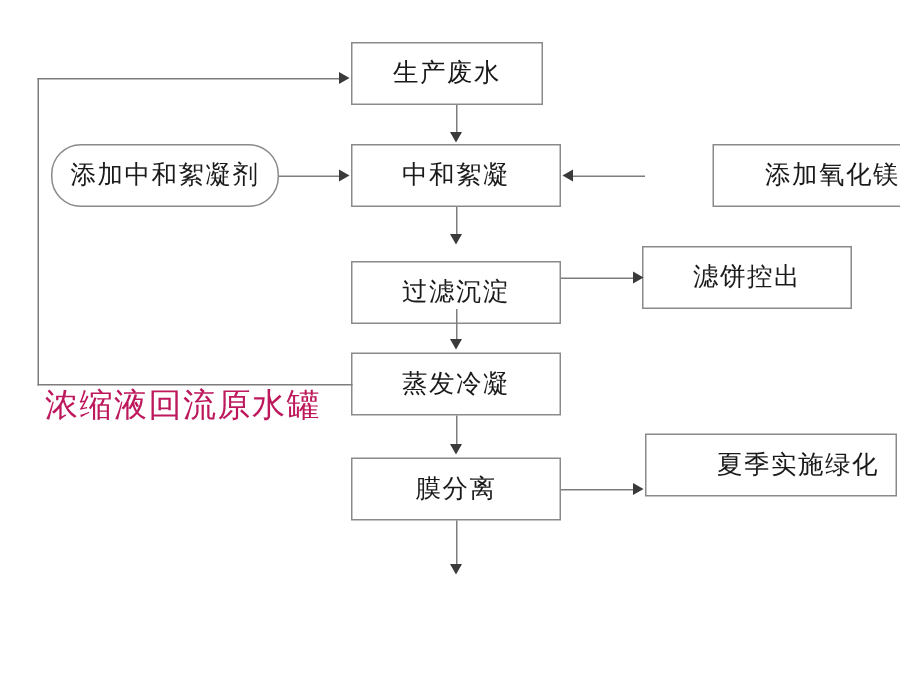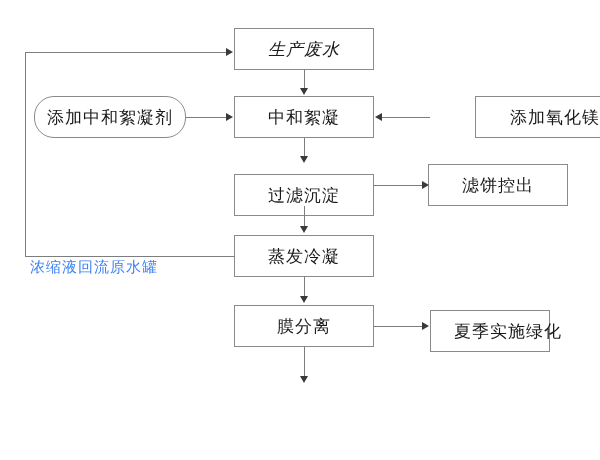--- a/index.html
+++ b/index.html
@@ -53,33 +53,33 @@
     border-bottom: 4px solid transparent;
     border-left: 7px solid #3a3a3a;
   }
   .arrow-left {
     border-top: 4px solid transparent;
     border-bottom: 4px solid transparent;
     border-right: 7px solid #3a3a3a;
   }
   .free-label {
     position: absolute;
-    color: #3b82f6;
-    font-size: 15px;
+    color: #be185d;
+    font-size: 22px;
     line-height: 1;
     letter-spacing: 1px;
     white-space: nowrap;
   }
 </style>
 </head>
 <body>
 
 <div id="canvas">
 
-  <div class="node" style="left:234px; top:28px; width:140px; height:42px;font-style:italic;">
+  <div class="node" style="left:234px; top:28px; width:128px; height:42px;">
     <span class="node-label">生产废水</span>
   </div>
 
   <div class="node" style="left:34px; top:96px; width:152px; height:42px;border-radius:20px;">
     <span class="node-label">添加中和絮凝剂</span>
   </div>
 
   <div class="node" style="left:234px; top:96px; width:140px; height:42px;text-align:right;">
     <span class="node-label">中和絮凝</span>
   </div>
@@ -97,21 +97,21 @@
   </div>
 
   <div class="node" style="left:234px; top:235px; width:140px; height:42px;">
     <span class="node-label">蒸发冷凝</span>
   </div>
 
   <div class="node" style="left:234px; top:305px; width:140px; height:42px;">
     <span class="node-label">膜分离</span>
   </div>
 
-  <div class="node" style="left:430px; top:310px; width:120px; height:42px;padding-left:36px;">
+  <div class="node" style="left:430px; top:289px; width:168px; height:42px;padding-left:36px;">
     <span class="node-label">夏季实施绿化</span>
   </div>
 
 
   <div class="free-label" style="left:30px; top:260px;">浓缩液回流原水罐</div>
 
   <div class="edge-v" style="left:304px; top:70px; height:19px;"></div>
   <div class="arrow arrow-down" style="left:300px; top:88px;"></div>
 
   <div class="edge-h" style="left:186px; top:117px; width:41px;"></div>

